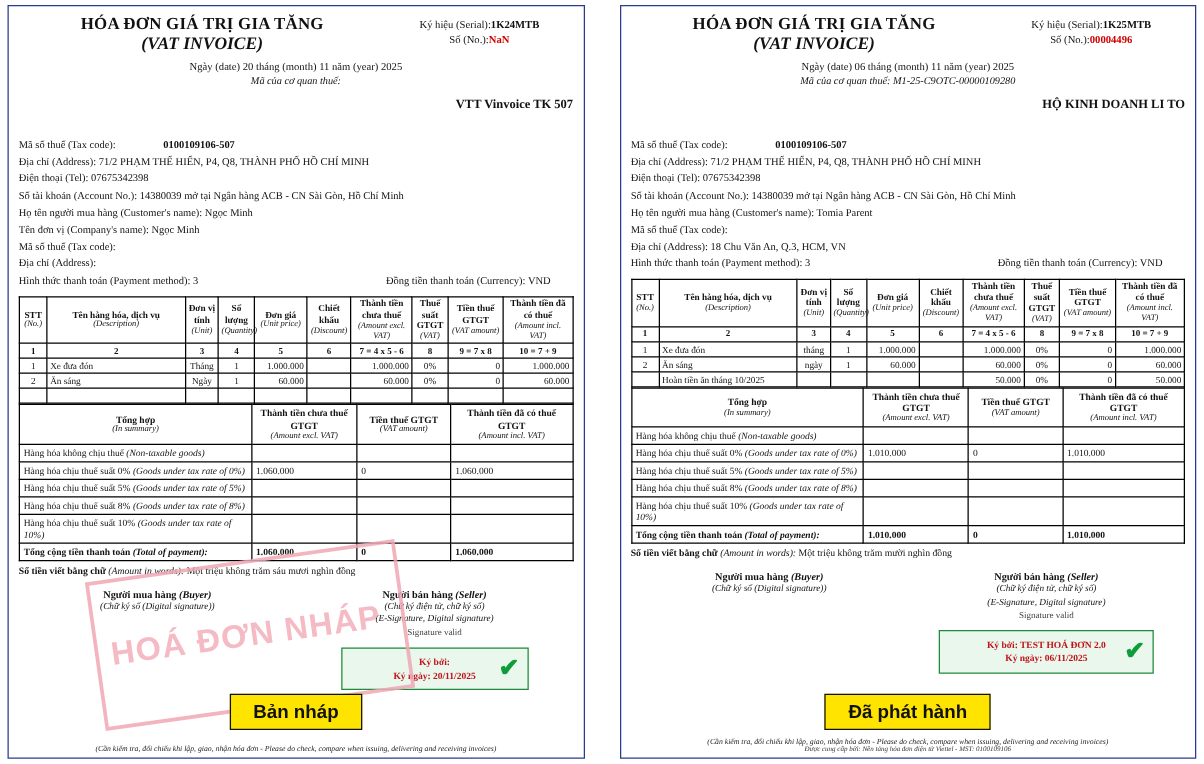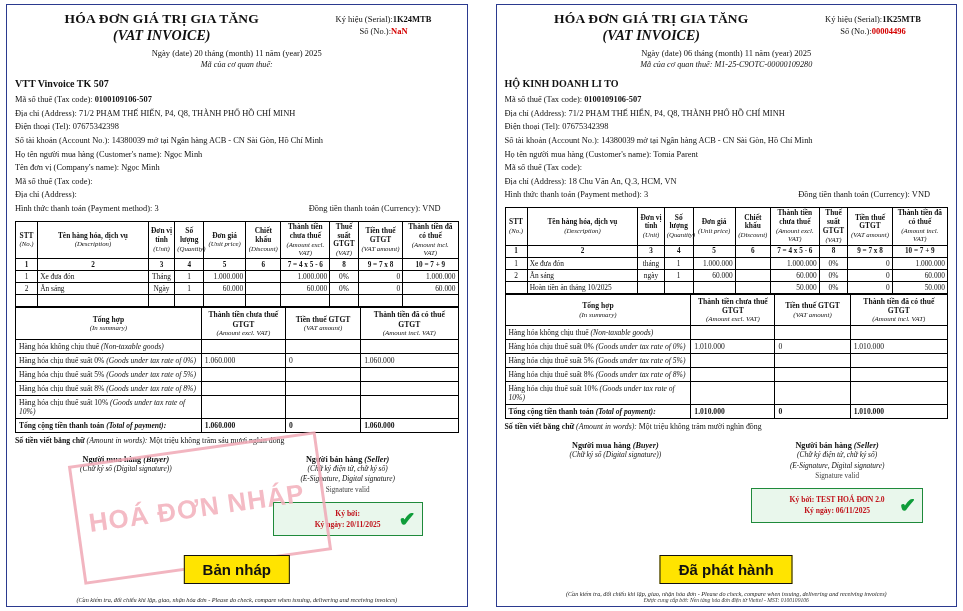--- a/index.html
+++ b/index.html
@@ -30,22 +30,22 @@
   .hdr-right { width: 150px; font-size: 8.5px; padding-top: 2px; }
   .hdr-right .row { display:flex; justify-content: center; line-height: 1.45; }
   .hdr-right .lbl { white-space: nowrap; }
   .serial-val { font-weight: bold; }
   .no-val-red { color: #d40000; font-weight: bold; }
   .date-line { text-align:center; font-size: 8.5px; margin-top: 4px; }
   .code-line { text-align:center; font-size: 8.2px; font-style: italic; margin-top: 2px; }
 
   
   .party { margin-top: 7px; font-size: 8.4px; line-height: 1.62; }
-  .party .name { font-size: 10px; font-weight: bold; margin-bottom: 1px; }
-  .party b { font-weight: bold; }
+  .party .name { font-size: 10px; font-weight: bold; margin-bottom: 17px; text-align: right; }
+  .party b { font-weight: bold; margin-left: 36px; }
   .party-row { white-space: nowrap; overflow: hidden; text-overflow: ellipsis; }
   .cur-row { display:flex; }
   .cur-row .left { flex: 1 1 auto; }
   .cur-row .right { flex: 0 0 auto; padding-right: 18px; }
 
   
   table.items { width: 100%; border-collapse: collapse; margin-top: 5px; table-layout: fixed; }
   table.items th, table.items td { border: 1px solid #000; font-size: 7.4px; padding: 1px 2px; }
   table.items th { text-align: center; font-weight: bold; line-height: 1.2; vertical-align: middle; }
   table.items th .en { font-style: italic; font-weight: normal; font-size: 6.8px; display:block; }

